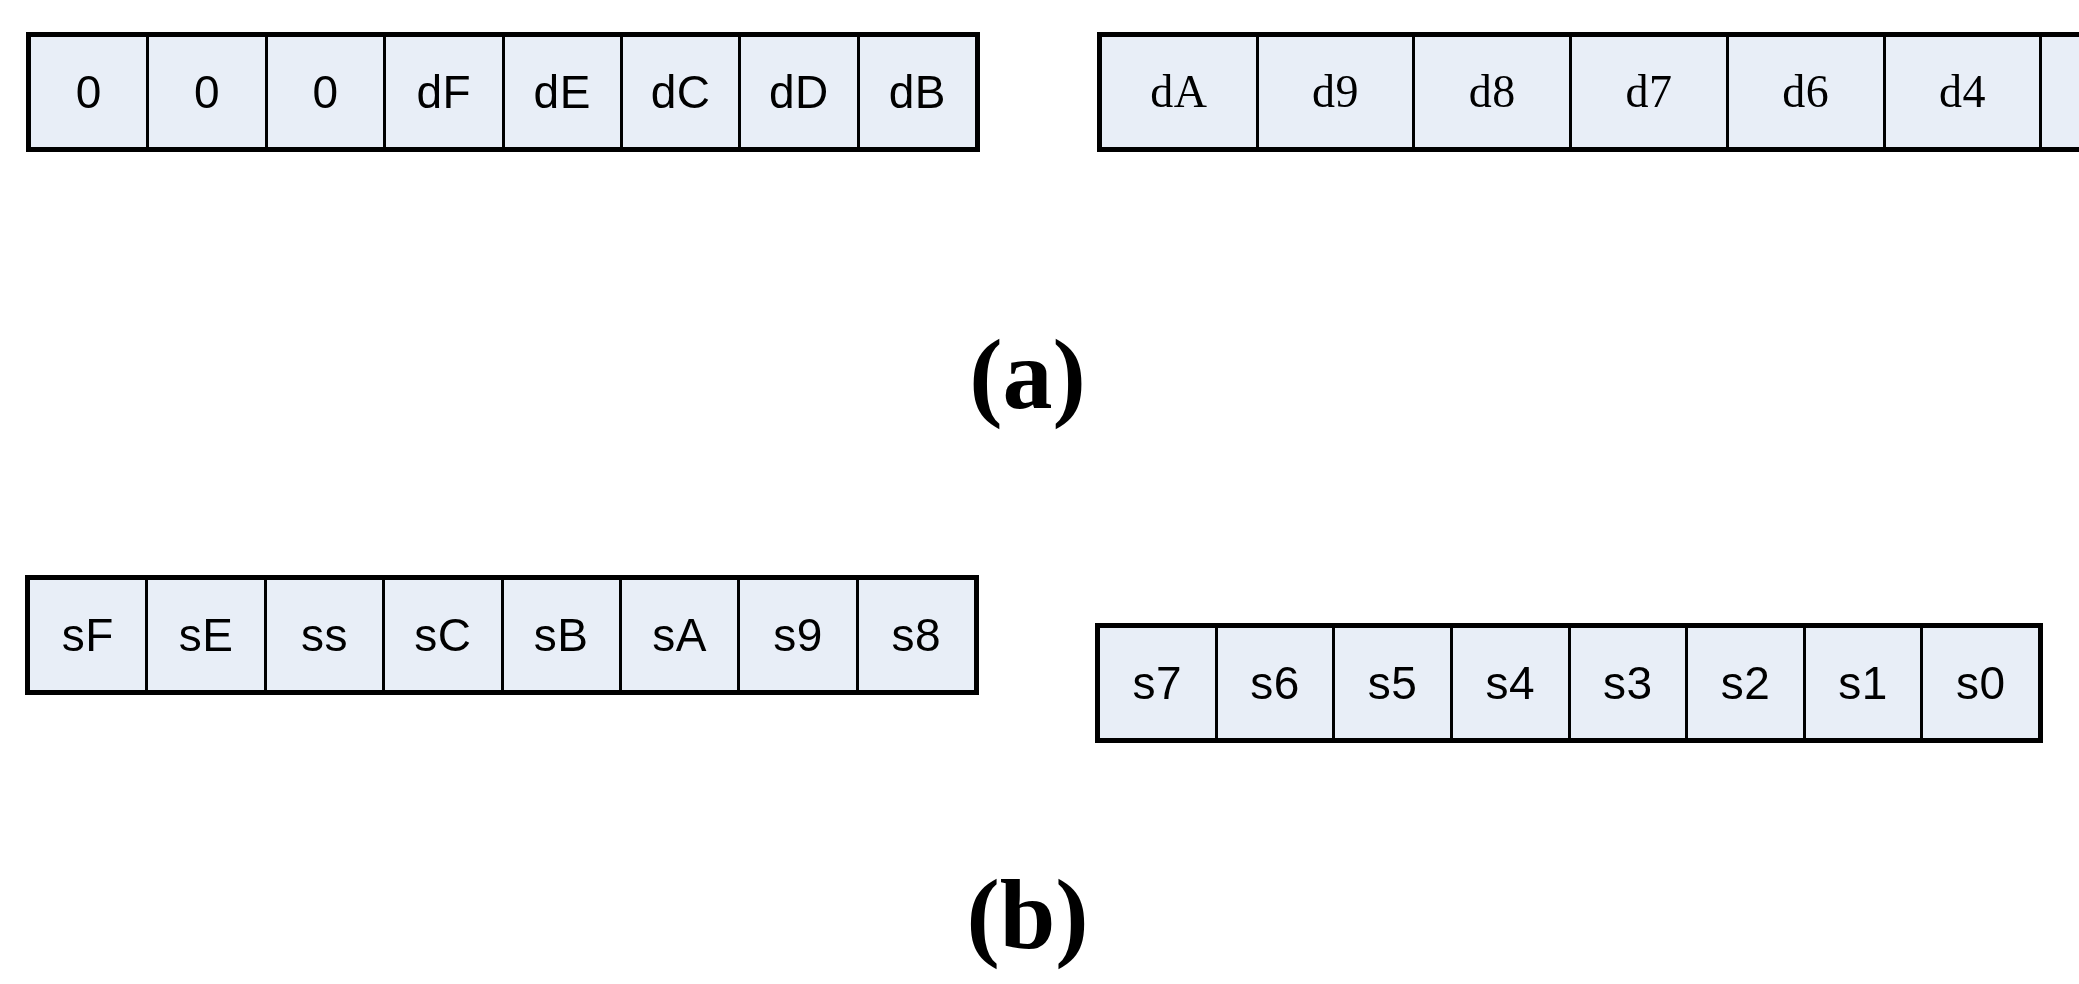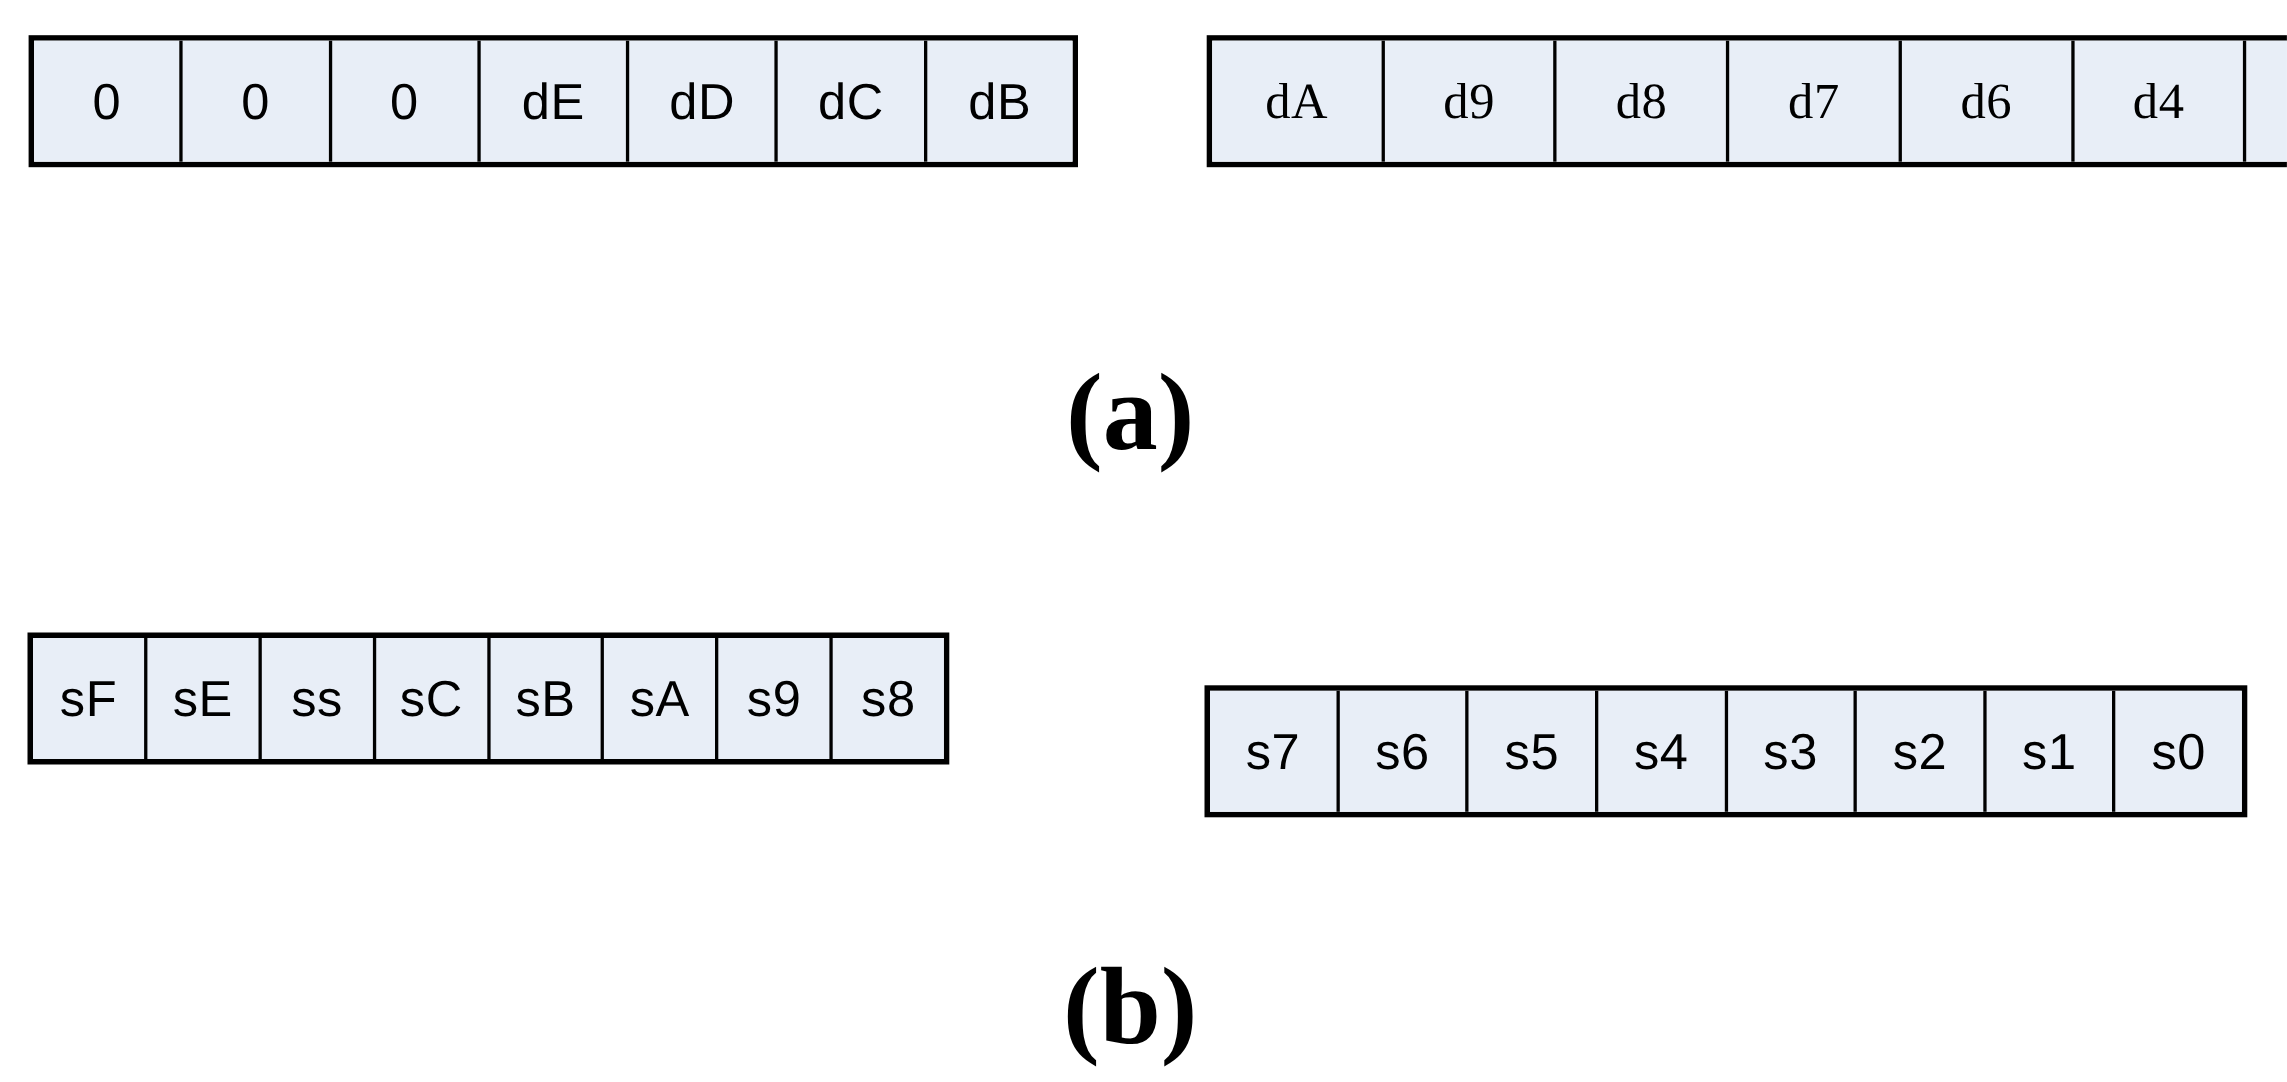--- a/index.html
+++ b/index.html
@@ -32,21 +32,21 @@
     line-height: 1;
     letter-spacing: 0.5px;
   }
   .cell + .cell {
     border-left: 3px solid #000000;
   }
   
   .group-a-left  { top: 32px;  left: 26px;   width: 954px; }
   .group-a-right { top: 32px;  left: 1097px; width: 1104px; font-family: Liberation Serif, serif; }
   
-  .group-b-left  { top: 575px; left: 25px;   width: 838px; }
+  .group-b-left  { top: 575px; left: 25px;   width: 954px; }
   .group-b-right { top: 575px; left: 1095px; width: 948px; margin-top: 48px; }
 
   .panel-label {
     position: absolute;
     left: -12px;
     width: 100%;
     text-align: center;
     font-family: "Liberation Serif", serif;
     font-weight: bold;
     font-size: 100px;
@@ -56,23 +56,24 @@
   .label-b { top: 865px; }
 </style>
 </head>
 <body>
 
 <section>
   <div class="group group-a-left">
     <div class="cell">0</div>
     <div class="cell">0</div>
     <div class="cell">0</div>
+    <div class="cell">dF</div>
     <div class="cell">dE</div>
+    <div class="cell">dC</div>
     <div class="cell">dD</div>
-    <div class="cell">dC</div>
     <div class="cell">dB</div>
   </div>
   <div class="group group-a-right">
     <div class="cell">dA</div>
     <div class="cell">d9</div>
     <div class="cell">d8</div>
     <div class="cell">d7</div>
     <div class="cell">d6</div>
     <div class="cell">d4</div>
     <div class="cell">d3</div>

